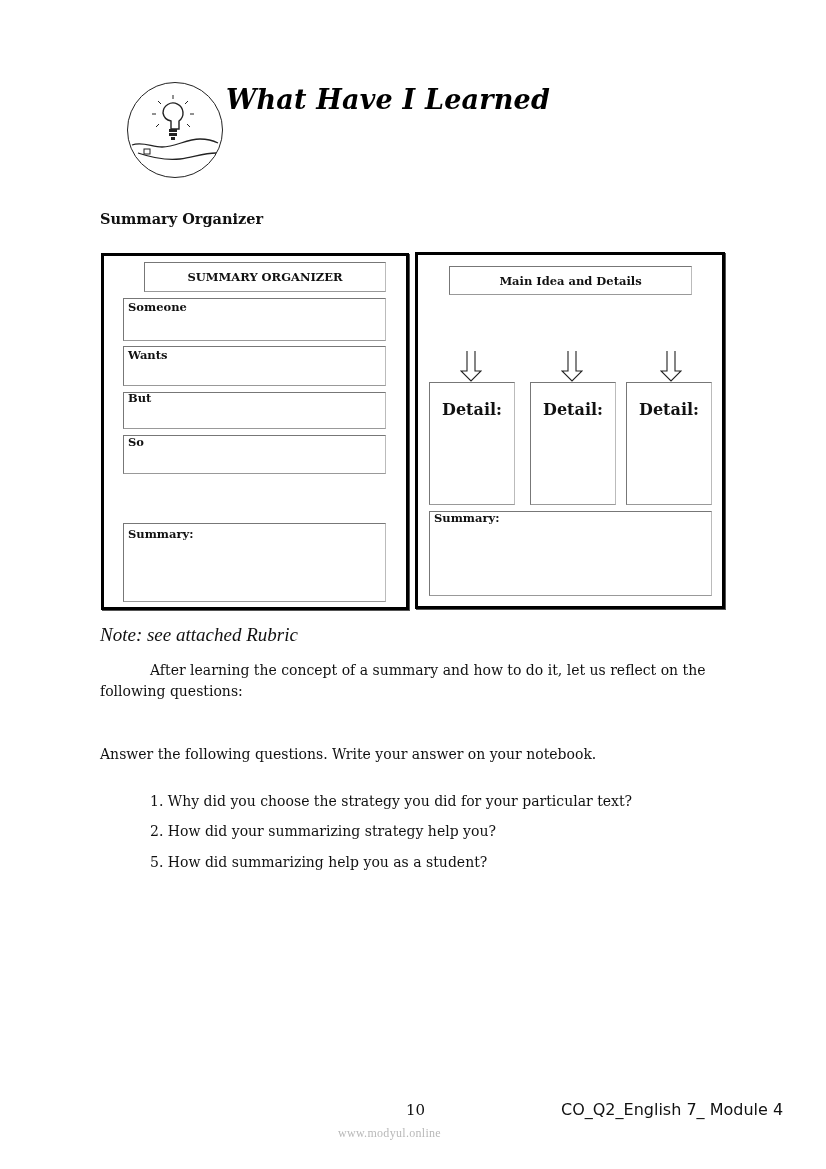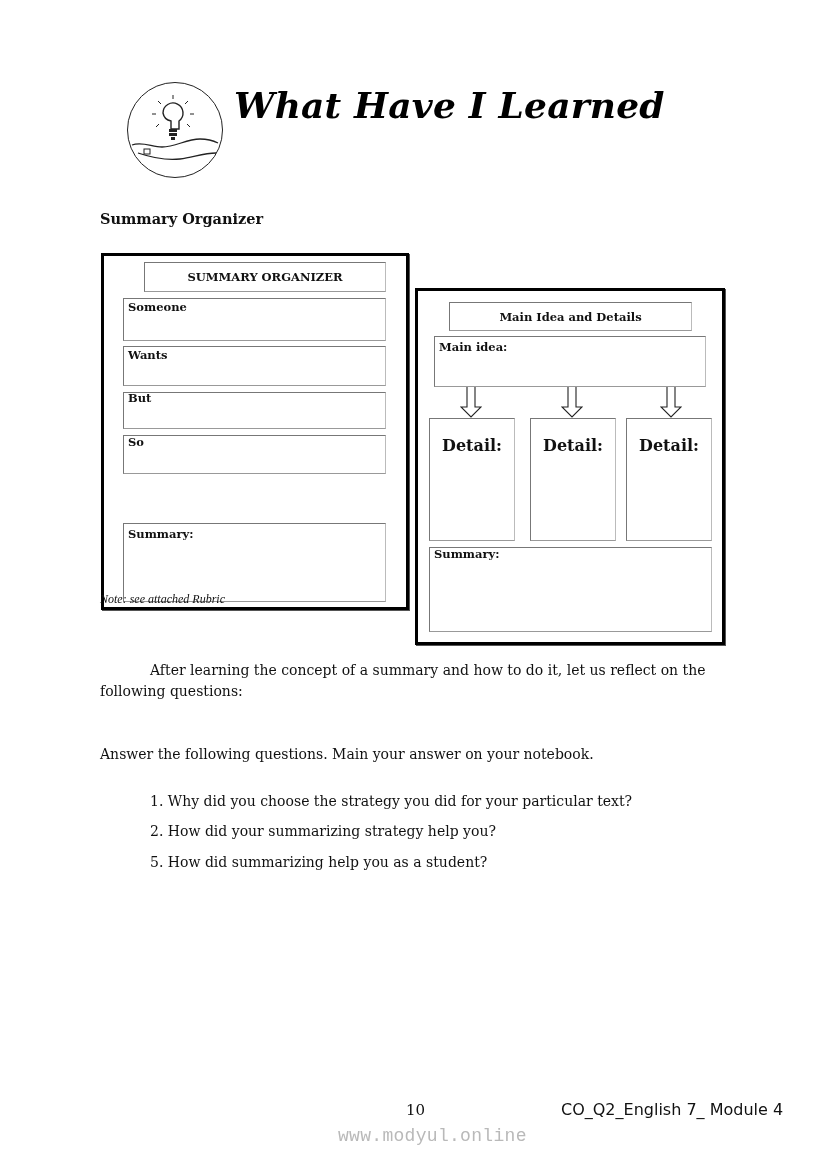--- a/index.html
+++ b/index.html
@@ -1,31 +1,31 @@
 <!DOCTYPE html>
 <html><head>
 <meta charset="utf-8">
 <style>
   html, body { margin:0; padding:0; background:#ffffff; }
   body { width:826px; height:1169px; position:relative; overflow:hidden; font-family:"DejaVu Serif", serif; color:#111; }
   .abs { position:absolute; }
-  .title { left:226px; top:84px; font-family:"DejaVu Serif", serif; font-weight:bold; font-style:italic; font-size:36px; color:#000; letter-spacing:0.2px;margin-left:8px; }
+  .title { left:226px; top:84px; font-family:"DejaVu Serif", serif; font-weight:bold; font-style:italic; font-size:27px; color:#000; letter-spacing:0.2px; }
   .icon-circle { left:127px; top:82px; width:94px; height:94px; border:1.5px solid #222; border-radius:50%; }
   .section-label { left:100px; top:210px; font-weight:bold; font-size:14.5px; }
   .frame { border:3px solid #000; box-shadow:1px 1px 0 #555; background:#fff; }
   .box { border:1px solid #777; border-right-color:#bbb; border-bottom-color:#999; background:#fff; box-sizing:border-box; }
   .lbl { font-weight:bold; font-size:11.5px; color:#111; position:absolute; left:4px; top:1px; }
   .hdr { font-weight:bold; font-size:11.5px; display:flex; align-items:center; justify-content:center; }
   .detail-lbl { font-weight:bold; font-size:16px; position:absolute; left:0; right:0; top:17px; text-align:center; }
-  .note { left:100px; top:592px; font-style:italic; font-size:12px; font-family:"Liberation Serif", serif; }
+  .note { left:100px; top:624px; font-style:italic; font-size:19px; font-family:"Liberation Serif", serif; }
   .para { font-family:"DejaVu Serif", serif; font-size:14px; line-height:21px; }
   .q { left:150px; font-size:14px; font-family:"DejaVu Serif", serif; }
   .pagenum { left:406px; top:1101px; font-size:15px; font-family:"DejaVu Serif", serif; }
   .module { left:561px; top:1100px; font-family:"DejaVu Sans", sans-serif; font-weight:normal; font-size:16px; }
-  .wm { left:338px; top:1126px; font-family:Liberation Mono, monospace; font-size:18px; color:#b9b9b9; letter-spacing:0.3px; }
+  .wm { left:338px; top:1126px; font-family:Liberation Serif, serif; font-size:12px; color:#b9b9b9; letter-spacing:0.3px; }
 </style>
 </head>
 <body>
 
 <div class="abs icon-circle">
   <svg width="94" height="94" viewBox="0 0 94 94" style="position:absolute;left:0;top:0;">
 
     <path d="M35 30 a10 10 0 1 1 16 8 v8 h-8 v-8 a10 10 0 0 1 -8 -8z" fill="none" stroke="#222" stroke-width="1.4"></path>
     <rect x="41" y="46" width="8" height="3" fill="#222"></rect>
     <rect x="41" y="50" width="8" height="3" fill="#222"></rect>
@@ -62,26 +62,23 @@
     <span class="lbl" style="top:-1px;">So</span>
   </div>
   <div class="abs box" style="left:19px; top:136px; width:263px; height:37px;">
     <span class="lbl" style="top:-2px;">But</span>
   </div>
   <div class="abs box" style="left:19px; top:267px; width:263px; height:79px;">
     <span class="lbl" style="top:3px;">Summary:</span>
   </div>
 </div>
 
-<div class="abs frame" style="left:415px; top:252px; width:304px; height:351px;margin-top:36px;">
+<div class="abs frame" style="left:415px; top:252px; width:304px; height:351px;">
   <div class="abs box hdr" style="left:31px; top:11px; width:243px; height:29px;">
     <span>Main Idea and Details</span>
-  </div>
-  <div class="abs box" style="left:16px; top:45px; width:272px; height:51px;">
-    <span class="lbl" style="top:3px;">Main idea:</span>
   </div>
 
   <svg class="abs" style="left:42px; top:96px;" width="22" height="32" viewBox="0 0 22 32">
     <path d="M7 0 V20 H1 L11 30 L21 20 H15 V0" fill="#fff" stroke="#222" stroke-width="1.1"></path>
   </svg>
   <svg class="abs" style="left:143px; top:96px;" width="22" height="32" viewBox="0 0 22 32">
     <path d="M7 0 V20 H1 L11 30 L21 20 H15 V0" fill="#fff" stroke="#222" stroke-width="1.1"></path>
   </svg>
   <svg class="abs" style="left:242px; top:96px;" width="22" height="32" viewBox="0 0 22 32">
     <path d="M7 0 V20 H1 L11 30 L21 20 H15 V0" fill="#fff" stroke="#222" stroke-width="1.1"></path>
@@ -101,21 +98,21 @@
     <span class="lbl" style="top:-1px;">Summary:</span>
   </div>
 </div>
 
 <div class="abs note">Note: see attached Rubric</div>
 
 <div class="abs para" style="left:100px; top:660px; width:640px; text-indent:50px;">
   <span>After learning the concept of a summary and how to do it, let us reflect on the following questions:</span>
 </div>
 
-<div class="abs para" style="left:100px; top:744px; width:640px;">Answer the following questions. Main your answer on your notebook.</div>
+<div class="abs para" style="left:100px; top:744px; width:640px;">Answer the following questions. Write your answer on your notebook.</div>
 
 <div class="abs q" style="top:793px;">1. Why did you choose the strategy you did for your particular text?</div>
 <div class="abs q" style="top:823px;">2. How did your summarizing strategy help you?</div>
 <div class="abs q" style="top:854px;">5. How did summarizing help you as a student?</div>
 
 <div class="abs pagenum">10</div>
 <div class="abs module">CO_Q2_English 7_ Module 4</div>
 <div class="abs wm">www.modyul.online</div>
 
 </body></html>

